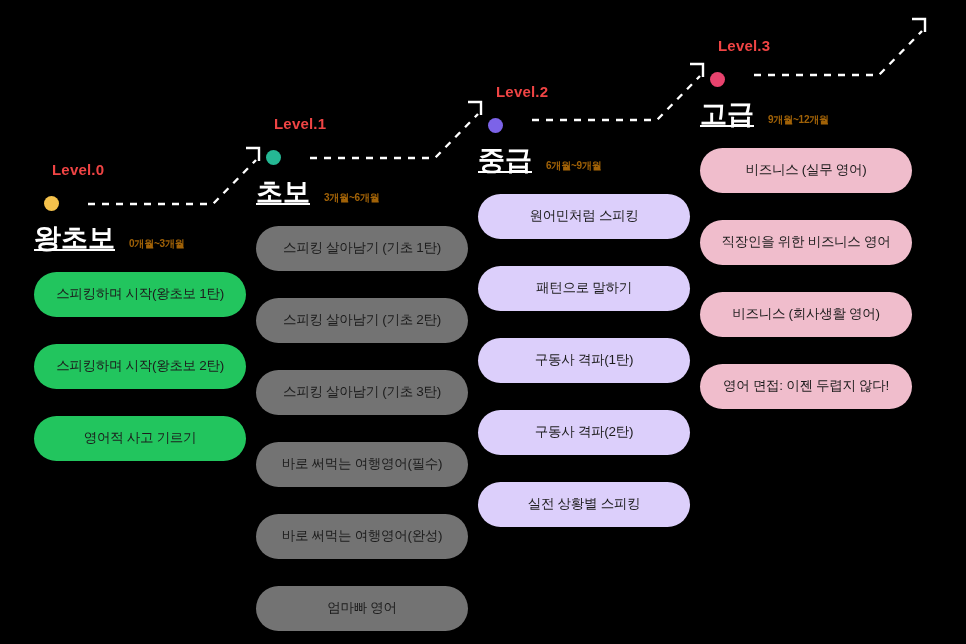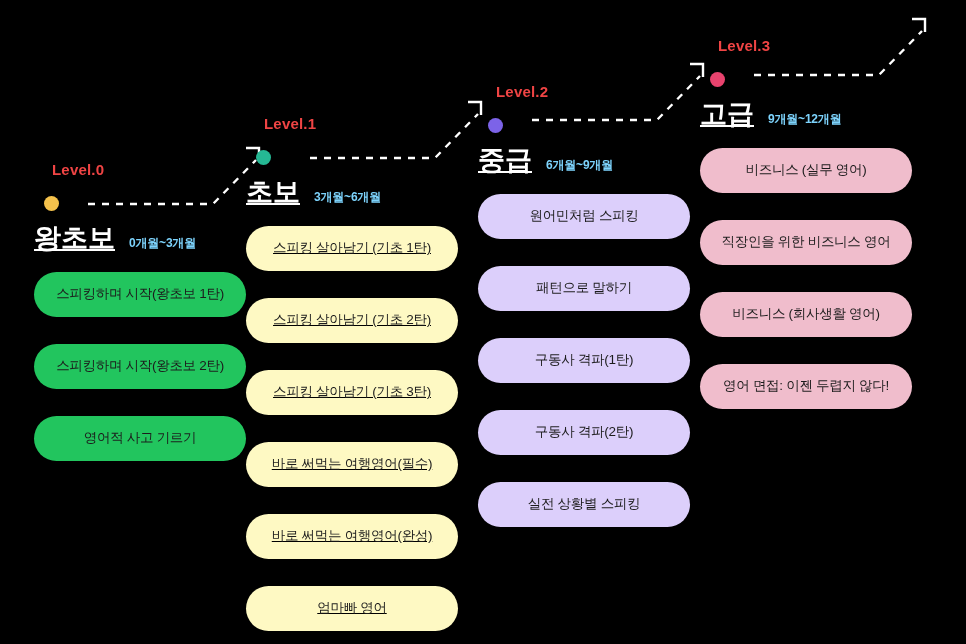--- a/index.html
+++ b/index.html
@@ -35,21 +35,21 @@
 
   
   .column {
     position: absolute;
     display: flex;
     flex-direction: column;
     align-items: flex-start;
   }
 
   .col-0 { left: 34px;  top: 162px; width: 212px; }
-  .col-1 { left: 246px; top: 116px; width: 212px; text-decoration: underline; }
+  .col-1 { left: 256px; top: 116px; width: 212px; }
   .col-2 { left: 478px; top: 84px;  width: 212px; }
   .col-3 { left: 700px; top: 38px;  width: 212px; }
 
   .level-label {
     font-size: 15px;
     font-weight: bold;
     color: #ef4444;
     letter-spacing: 0.2px;
     margin-left: 18px;
     line-height: 1;
@@ -83,23 +83,23 @@
     font-size: 27px;
     font-weight: bold;
     color: #ffffff;
     text-decoration: underline;
     text-underline-offset: 2px;
     text-decoration-thickness: 2px;
     line-height: 1.1;
   }
 
   .duration {
-    font-size: 12px;
+    font-size: 10px;
     font-weight: bold;
-    color: #7dd3fc;
+    color: #a16207;
     margin-left: 14px;
     letter-spacing: -0.2px;
   }
 
   .pill-list {
     display: flex;
     flex-direction: column;
     gap: 27px;
     width: 212px;
   }
@@ -113,21 +113,21 @@
     justify-content: center;
     font-size: 13.5px;
     color: #1c1c1c;
     letter-spacing: -0.3px;
     text-align: center;
     padding: 0 10px;
     white-space: nowrap;
   }
 
   .pill.lv0 { background: #22c55e; }
-  .pill.lv1 { background: #fef9c3; }
+  .pill.lv1 { background: #737373; }
   .pill.lv2 { background: #DCCFFB; }
   .pill.lv3 { background: #F0BDCC; }
 </style>
 </head>
 <body>
 
 <div id="stage">
 
   <svg id="connectors" viewBox="0 0 966 644" width="966" height="644">
 

